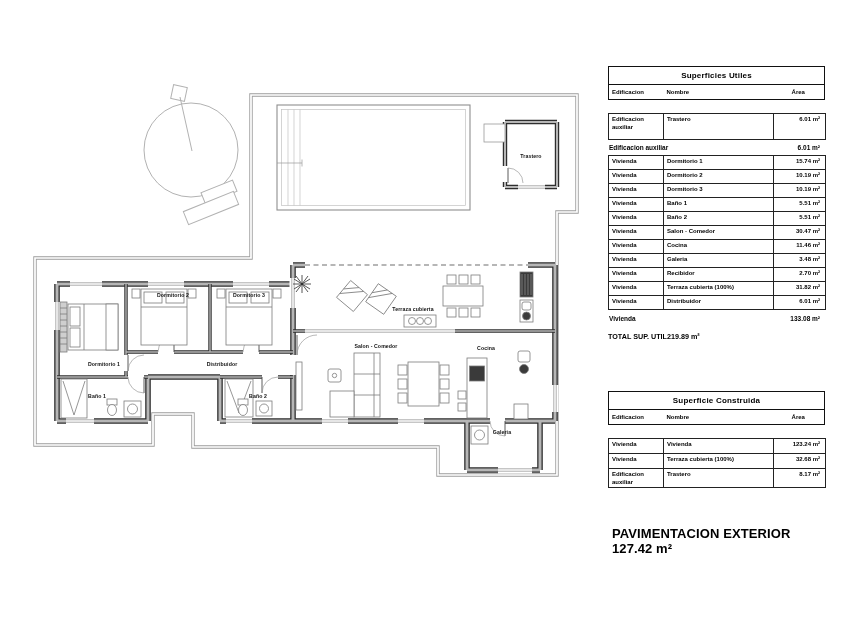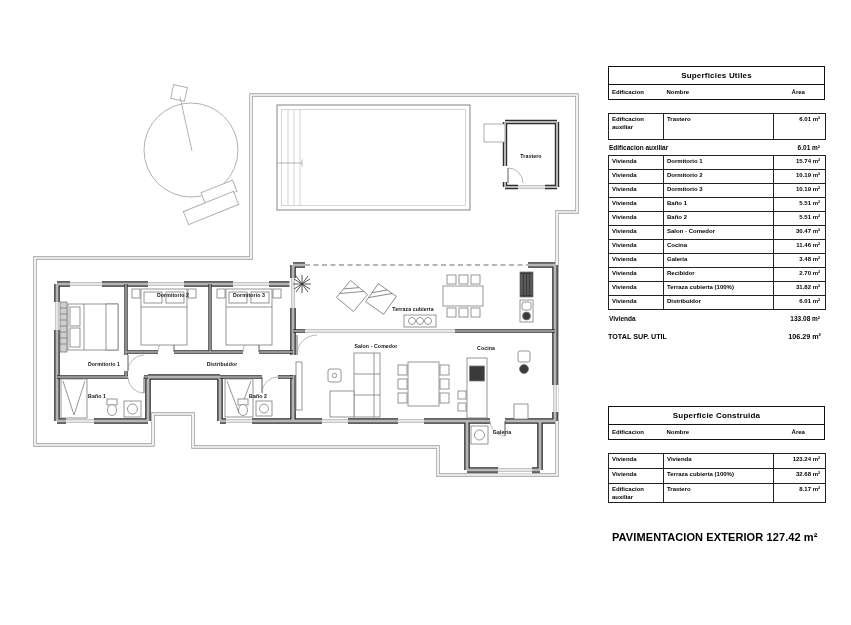--- a/index.html
+++ b/index.html
@@ -23,25 +23,25 @@
             padding:2px 2px 1px 3px;box-sizing:border-box;height:14px;line-height:1.25;}
   .blk span:nth-child(1){width:55px;}
   .blk span:nth-child(2){width:110px;}
   .blk span:nth-child(3){width:52px;text-align:right;padding-right:5px;}
   .blk-aux span{height:26px;}
   .blk-con span{height:15px;}
   .subrow{display:flex;justify-content:space-between;align-items:center;
           height:15px;font-size:6.5px;}
   .subrow .v{padding-right:5px;}
   .subrow .l{padding-left:1px;}
-  .totrow{display:flex;justify-content:space-between;align-items:center;
+  .totrow{display:flex;justify-content:flex-start;align-items:center;
           height:18px;font-size:7.2px;}
   .totrow .v{padding-right:4px;}
-  .t2wrap{margin-top:61px;}
-  .footnote{margin-top:28px;padding-left:4px;font-size:11px;letter-spacing:.1px;}
+  .t2wrap{margin-top:46px;}
+  .footnote{margin-top:38px;padding-left:4px;font-size:13px;letter-spacing:.1px;}
 </style>
 </head>
 <body>
 
 <svg id="plan" width="600" height="625" viewBox="0 0 600 625">
 
   <defs>
 
     <path id="wallsE" fill="none" d="
       M57,284 H293
@@ -419,21 +419,21 @@
           <span>Distribuidor</span>
           <span>6.01 m²</span>
         </div>
       </div>
     <div class="subrow" style="height:17px">
       <span class="l">Vivienda</span>
       <span class="v">133.08 m²</span>
     </div>
     <div class="totrow">
       <span>TOTAL SUP. UTIL</span>
-      <span class="v">106.29 m²</span>
+      <span class="v">219.89 m²</span>
     </div>
   </div>
 
   <div class="t2wrap">
     <div class="t-title">Superficie Construida</div>
     <div class="t-colhead">
       <span class="c1">Edificacion</span>
       <span class="c2">Nombre</span>
       <span class="c3">Área</span>
     </div>

